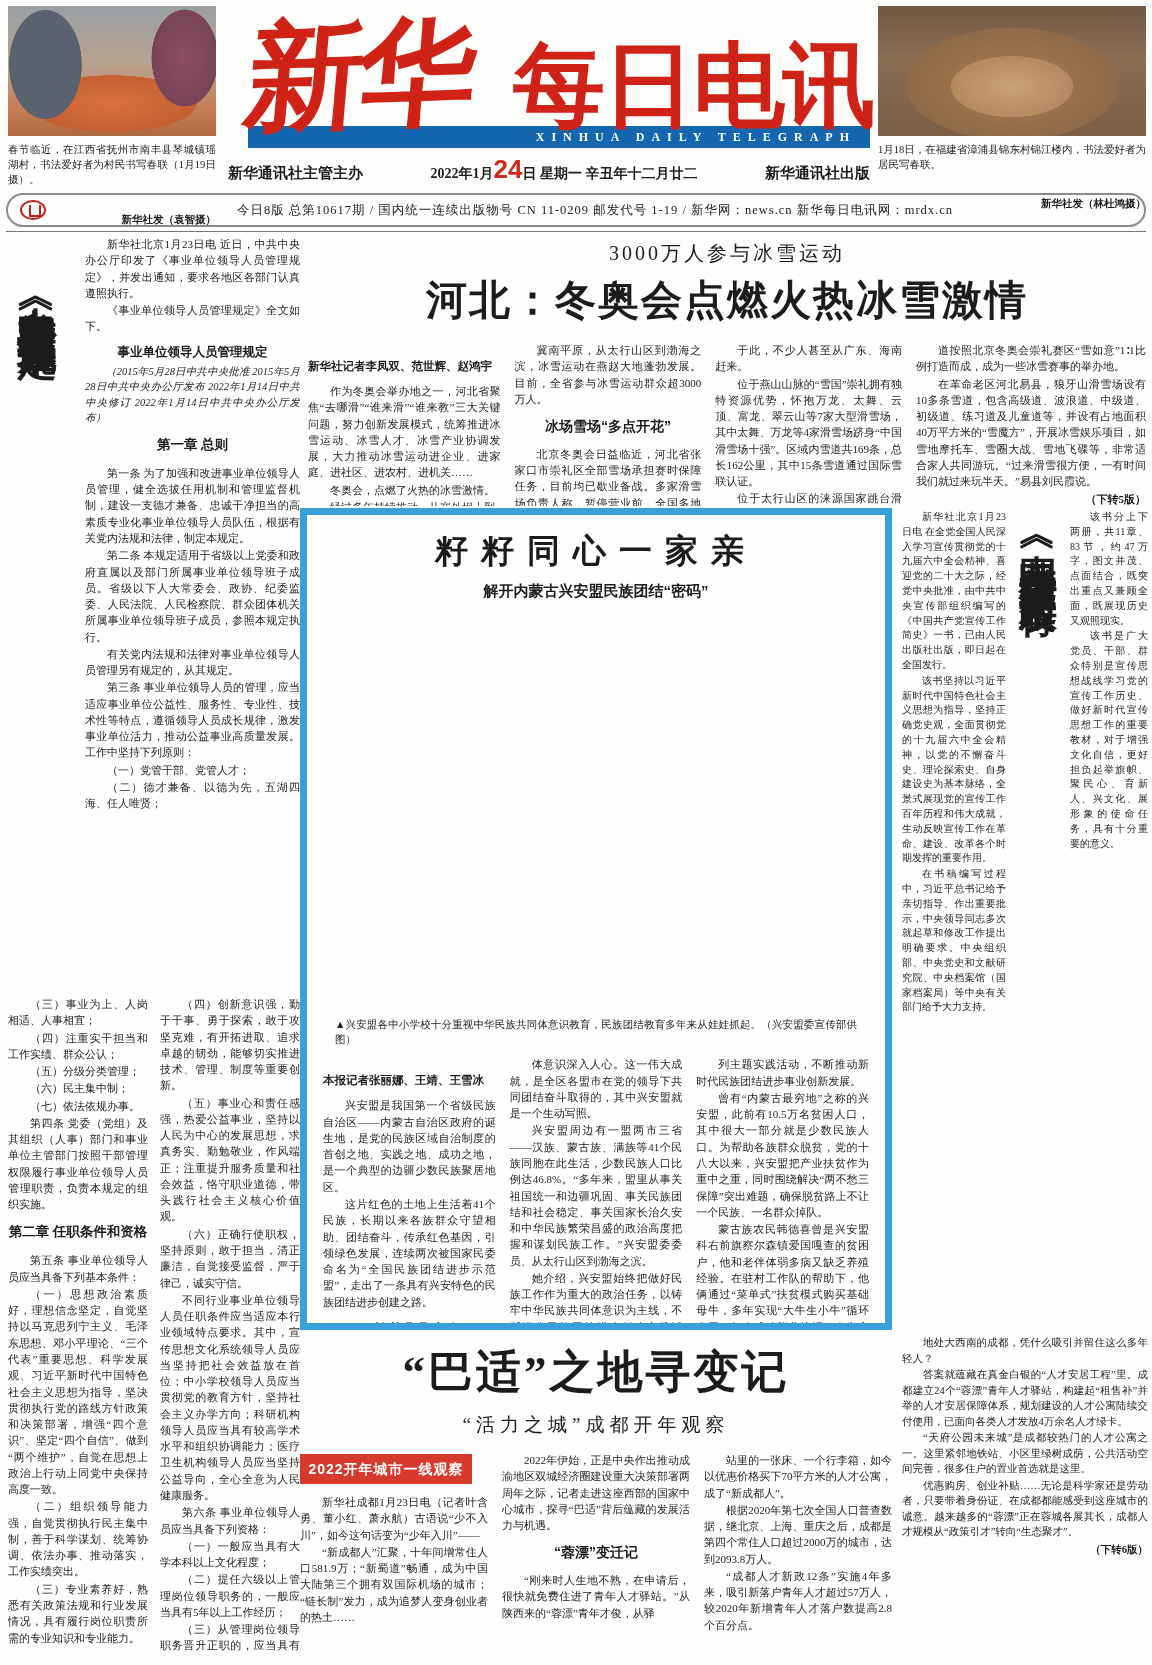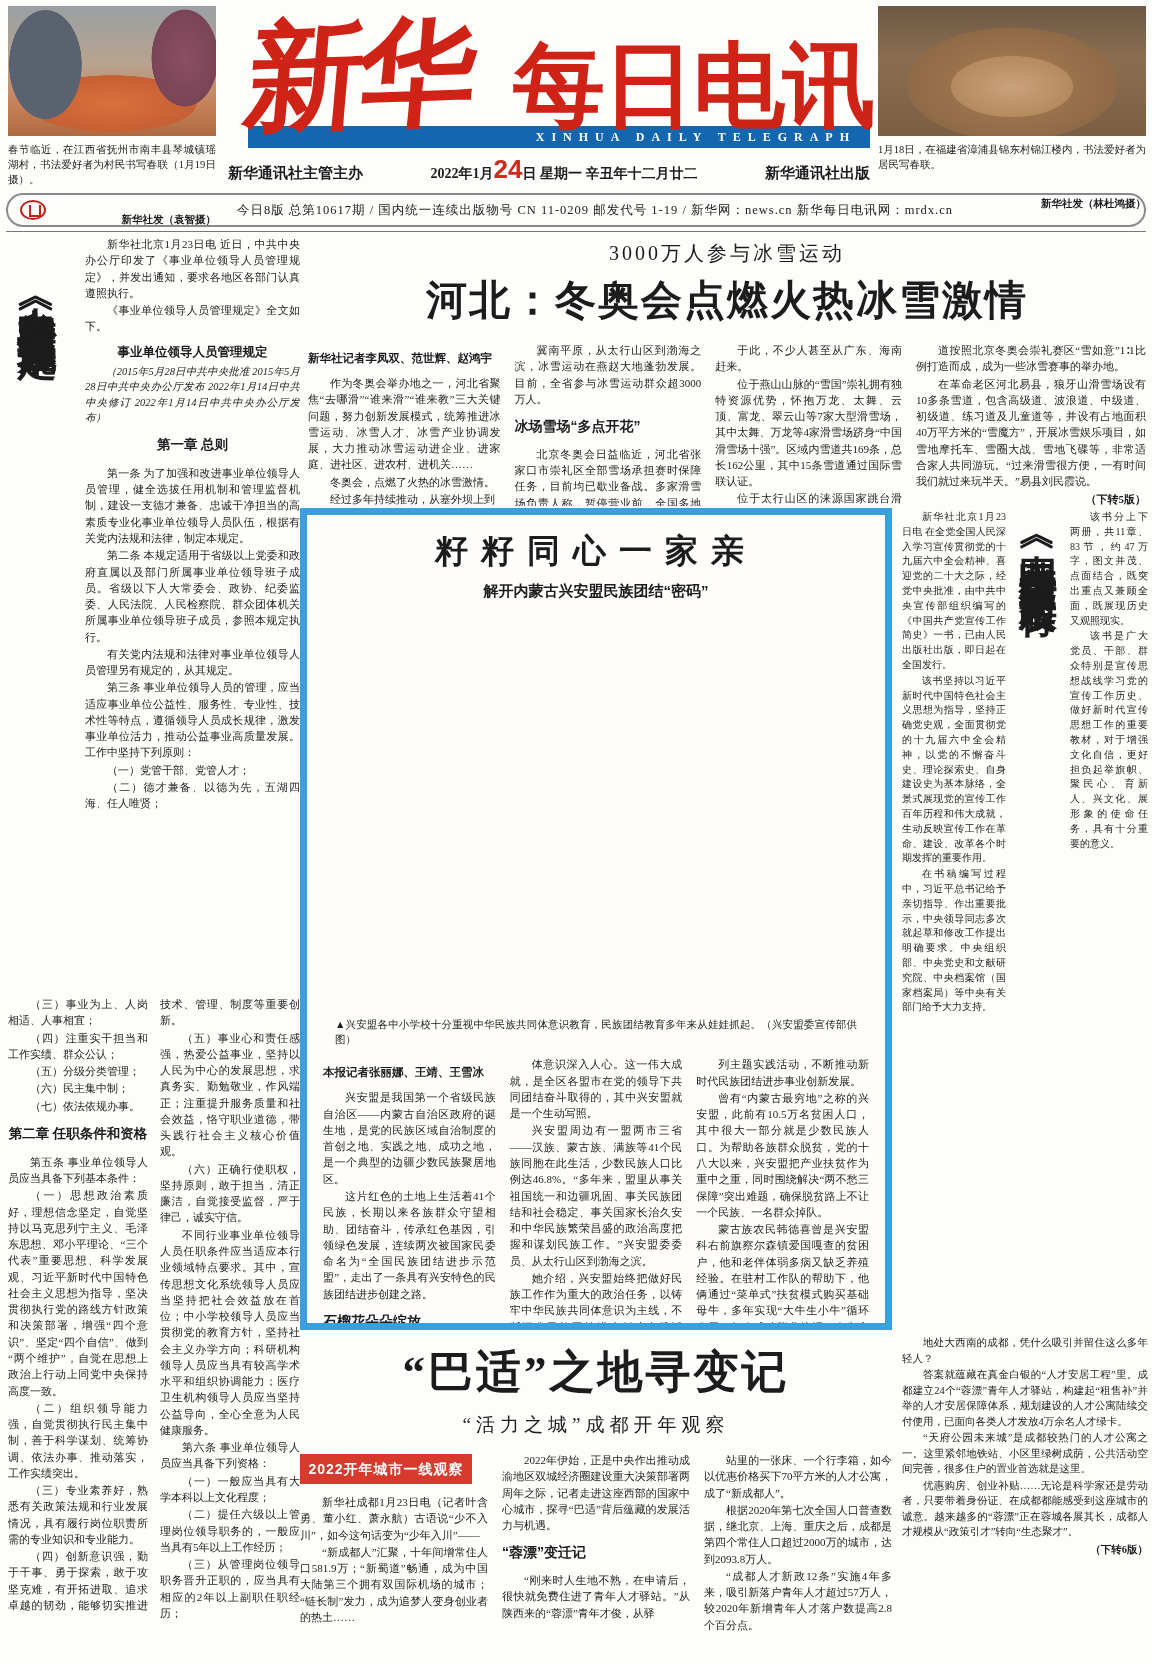--- a/index.html
+++ b/index.html
@@ -38,22 +38,22 @@
   .info-bar{position:absolute;left:6px;top:193px;width:1140px;height:34px;border:2px solid #8a8a8a;
     border-radius:17px;display:flex;align-items:center;}
   .logo{width:26px;height:20px;margin-left:12px;border:2.5px solid #c22318;border-radius:50%;
     position:relative;flex:0 0 auto;}
   .logo::after{content:"";position:absolute;left:7px;top:3px;width:8px;height:10px;
     border:2px solid #c22318;border-top:none;}
   .info-text{flex:1;text-align:center;font-size:12.5px;letter-spacing:1px;color:#222;}
   
   .para{margin:0 0 1px 0;text-indent:2em;}
   .body-text{font-size:11px;line-height:1.48;text-align:justify;}
-  .byline{font-weight:bold;font-family:"Liberation Sans","DejaVu Sans",sans-serif;font-size:11.5px;margin:8px 0 8px 0;}
-  .col-subhead{text-align:left;font-weight:bold;font-family:"Liberation Sans","DejaVu Sans",sans-serif;
+  .byline{font-weight:bold;font-family:"Liberation Sans","DejaVu Sans",sans-serif;font-size:11.5px;margin:16px 0 8px 0;}
+  .col-subhead{text-align:center;font-weight:bold;font-family:"Liberation Sans","DejaVu Sans",sans-serif;
     font-size:14px;margin:9px 0;}
   .doc-title{text-align:center;font-weight:bold;font-size:12.5px;margin:8px 0 3px;}
   .doc-note{font-size:10.5px;line-height:1.45;margin:0 0 4px;font-style:italic;text-indent:2em;}
   .chapter{text-align:center;font-weight:bold;font-size:13.5px;margin:10px 0;}
   .turnpage{font-weight:bold;text-align:right;margin-top:2px;}
   
   .left-region{position:absolute;left:8px;top:236px;width:292px;height:1424px;overflow:hidden;}
   .left-upper{display:flex;height:752px;overflow:hidden;gap:11px;}
   .v-headline-left{writing-mode:vertical-rl;text-orientation:upright;font-size:39px;font-weight:bold;
     width:58px;line-height:58px;letter-spacing:2px;padding-top:40px;font-family:"Liberation Serif",serif;}
@@ -161,20 +161,21 @@
           </div>
       </div>
     </div>
     <div class="left-lower" data-name="regulation-lower-columns">
       <div data-name="regulation-chapter1-body-cont">
           <p class="para" data-name="paragraph">（三）事业为上、人岗相适、人事相宜；</p>
           <p class="para" data-name="paragraph">（四）注重实干担当和工作实绩、群众公认；</p>
           <p class="para" data-name="paragraph">（五）分级分类管理；</p>
           <p class="para" data-name="paragraph">（六）民主集中制；</p>
           <p class="para" data-name="paragraph">（七）依法依规办事。</p>
+          <p class="para" data-name="paragraph">第四条 党委（党组）及其组织（人事）部门和事业单位主管部门按照干部管理权限履行事业单位领导人员管理职责，负责本规定的组织实施。</p>
         </div>
       <div class="chapter" data-name="regulation-chapter2-heading">第二章 任职条件和资格</div>
       <div data-name="regulation-chapter2-body">
           <p class="para" data-name="paragraph">第五条 事业单位领导人员应当具备下列基本条件：</p>
           <p class="para" data-name="paragraph">（一）思想政治素质好，理想信念坚定，自觉坚持以马克思列宁主义、毛泽东思想、邓小平理论、“三个代表”重要思想、科学发展观、习近平新时代中国特色社会主义思想为指导，坚决贯彻执行党的路线方针政策和决策部署，增强“四个意识”、坚定“四个自信”、做到“两个维护”，自觉在思想上政治上行动上同党中央保持高度一致。</p>
           <p class="para" data-name="paragraph">（二）组织领导能力强，自觉贯彻执行民主集中制，善于科学谋划、统筹协调、依法办事、推动落实，工作实绩突出。</p>
           <p class="para" data-name="paragraph">（三）专业素养好，熟悉有关政策法规和行业发展情况，具有履行岗位职责所需的专业知识和专业能力。</p>
           <p class="para" data-name="paragraph">（四）创新意识强，勤于干事、勇于探索，敢于攻坚克难，有开拓进取、追求卓越的韧劲，能够切实推进技术、管理、制度等重要创新。</p>
           <p class="para" data-name="paragraph">（五）事业心和责任感强，热爱公益事业，坚持以人民为中心的发展思想，求真务实、勤勉敬业，作风端正；注重提升服务质量和社会效益，恪守职业道德，带头践行社会主义核心价值观。</p>
           <p class="para" data-name="paragraph">（六）正确行使职权，坚持原则，敢于担当，清正廉洁，自觉接受监督，严于律己，诚实守信。</p>

